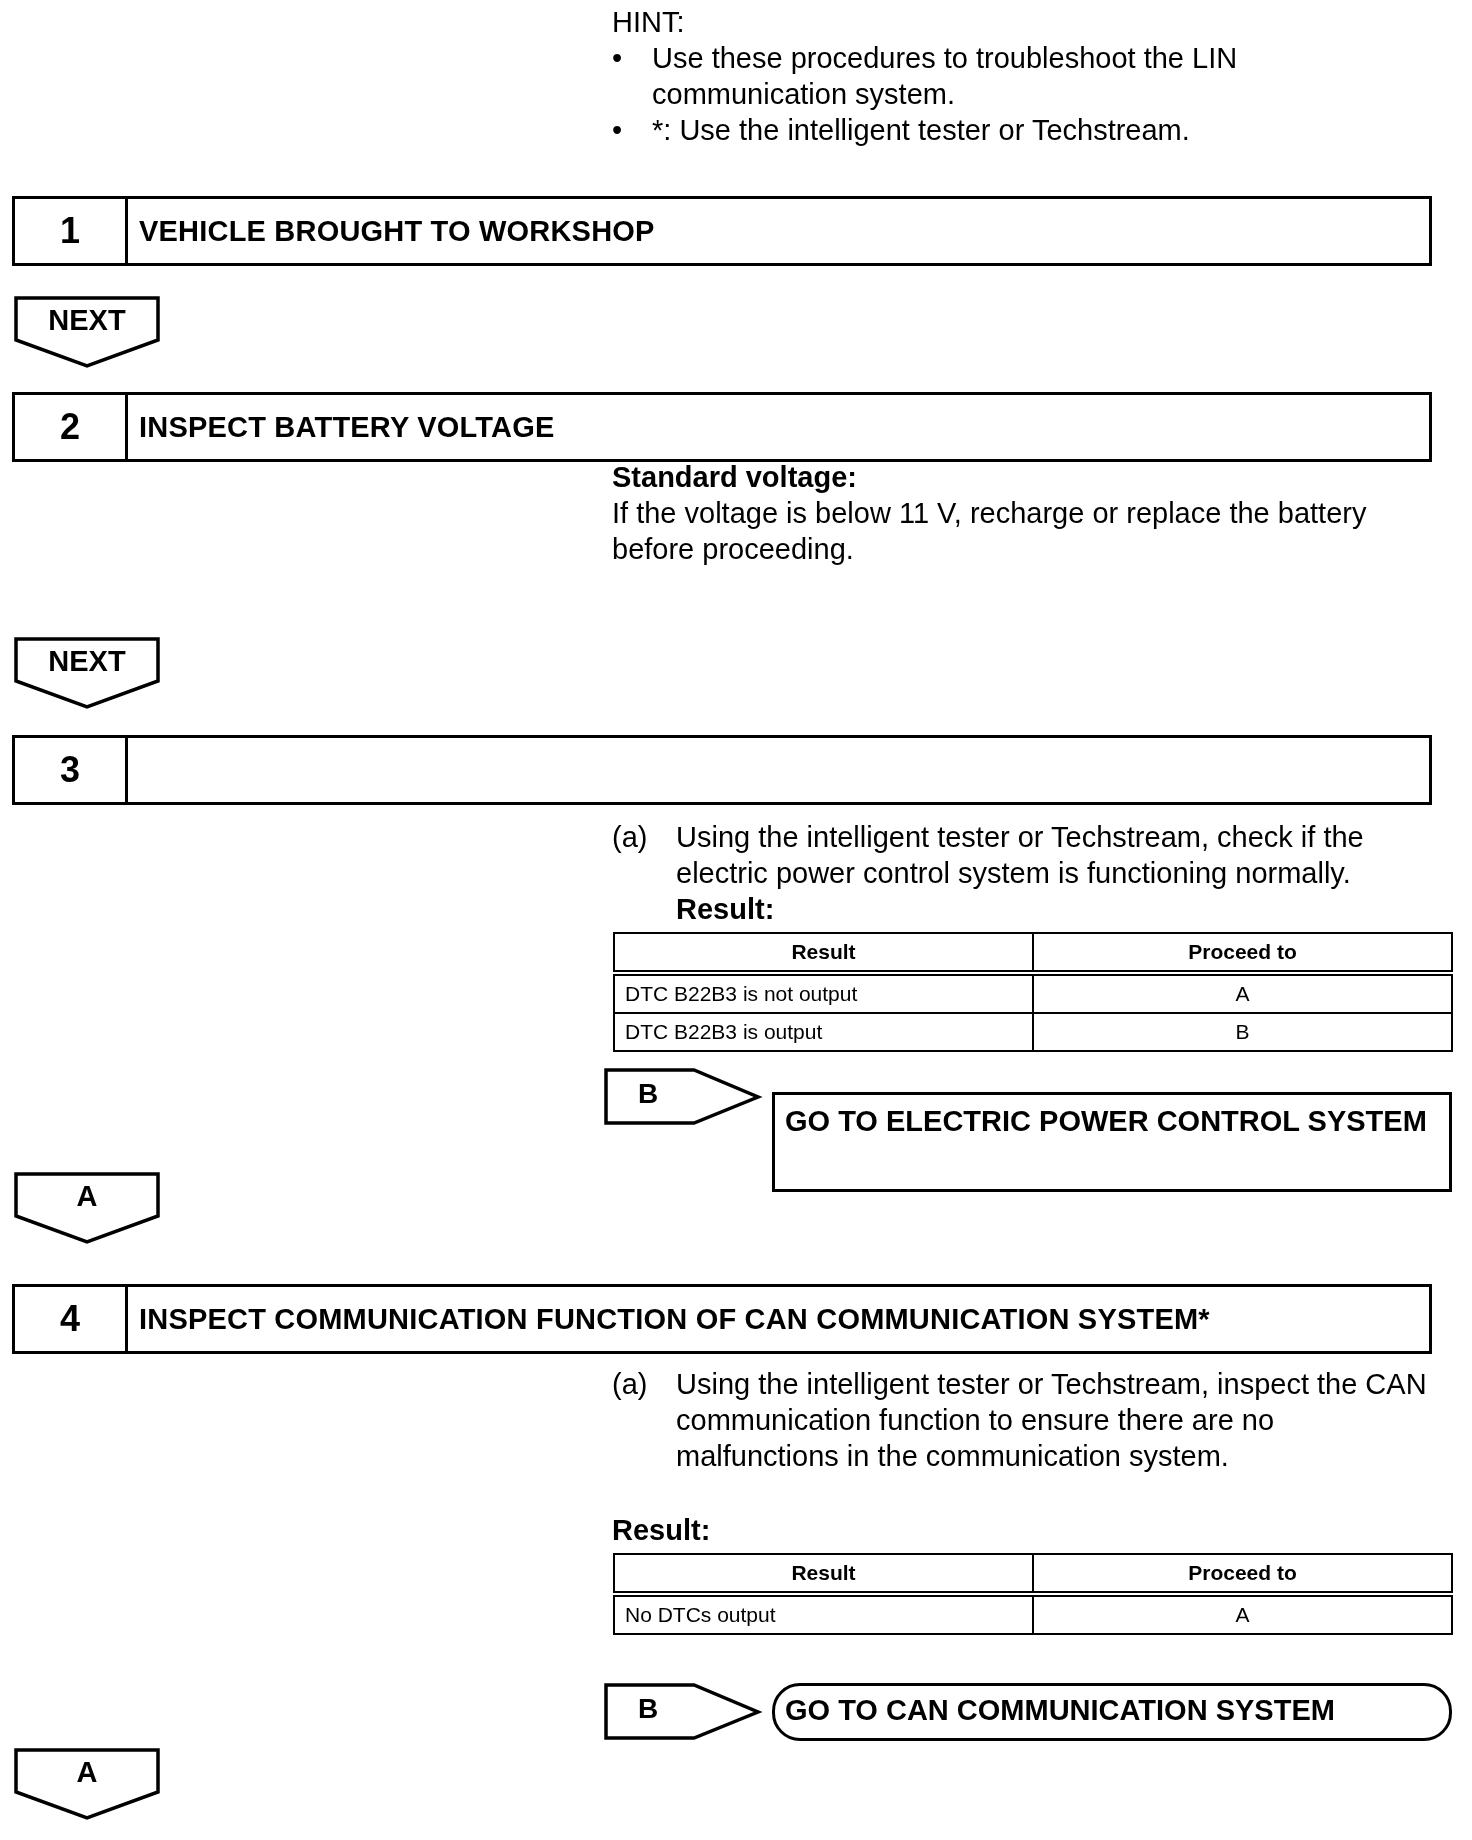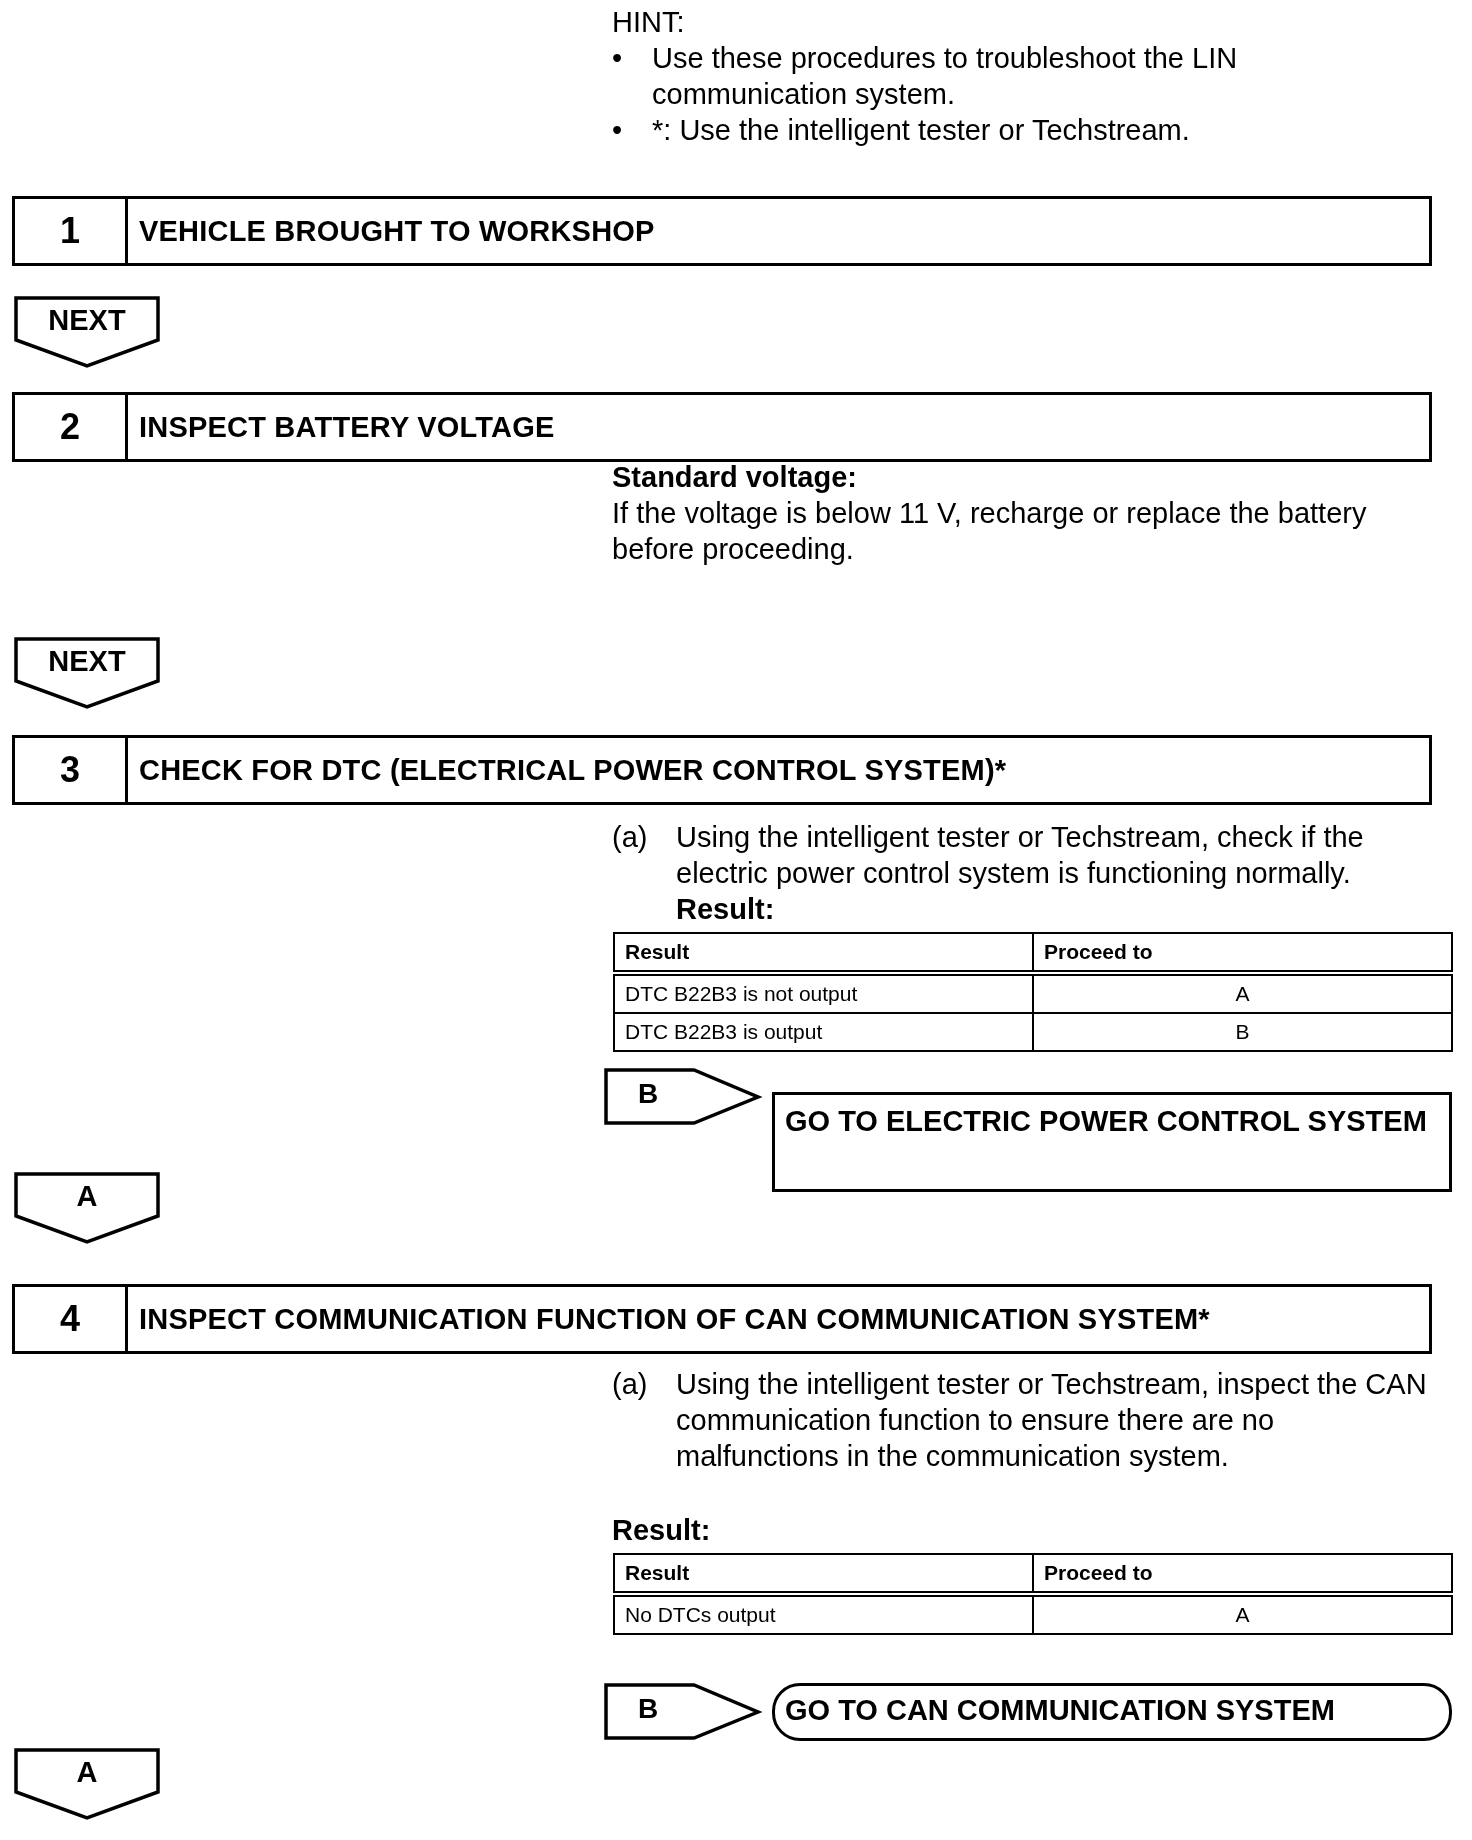--- a/index.html
+++ b/index.html
@@ -51,21 +51,21 @@
     }
 
     
     .para { left: 612px; width: 830px; }
     .sub-item { position: relative; padding-left: 64px; }
     .sub-item .marker { position: absolute; left: 0; top: 0; }
     table.rt { border-collapse: collapse; width: 840px; }
     table.rt th, table.rt td {
       border: 2px solid #000; height: 36px; padding: 0 10px; font-size: 21px;
     }
-    table.rt th { font-weight: bold; text-align: left; border-bottom: 6px double #000; }
+    table.rt th { font-weight: bold; text-align: center; border-bottom: 6px double #000; }
     table.rt td.c { text-align: center; }
     table.rt td.l { text-align: left; }
     table.rt col.c1 { width: 420px; }
     table.rt col.c2 { width: 420px; }
   </style>
 </head>
 <body>
 
 <div class="abs hint txt">
   <div>HINT:</div>
@@ -105,21 +105,20 @@
 
 <div class="abs down-arrow" style="top:637px;">
   <svg width="146" height="72">
     <polygon points="2,2 144,2 144,44 73,70 2,44" fill="#fff" stroke="#000" stroke-width="3.5"></polygon>
   </svg>
   <div class="label">NEXT</div>
 </div>
 
 <div class="abs step" style="top:735px;">
   <div class="step-num">3</div>
-  <div class="step-title">CHECK FOR DTC (ELECTRICAL POWER CONTROL SYSTEM)*</div>
 </div>
 
 <div class="abs para txt" style="top:819px;">
   <div class="sub-item">
     <span class="marker">(a)</span>
     <span>Using the intelligent tester or Techstream, check if the electric power control system is functioning normally.</span>
     <div class="bold">Result:</div>
   </div>
 </div>
 

